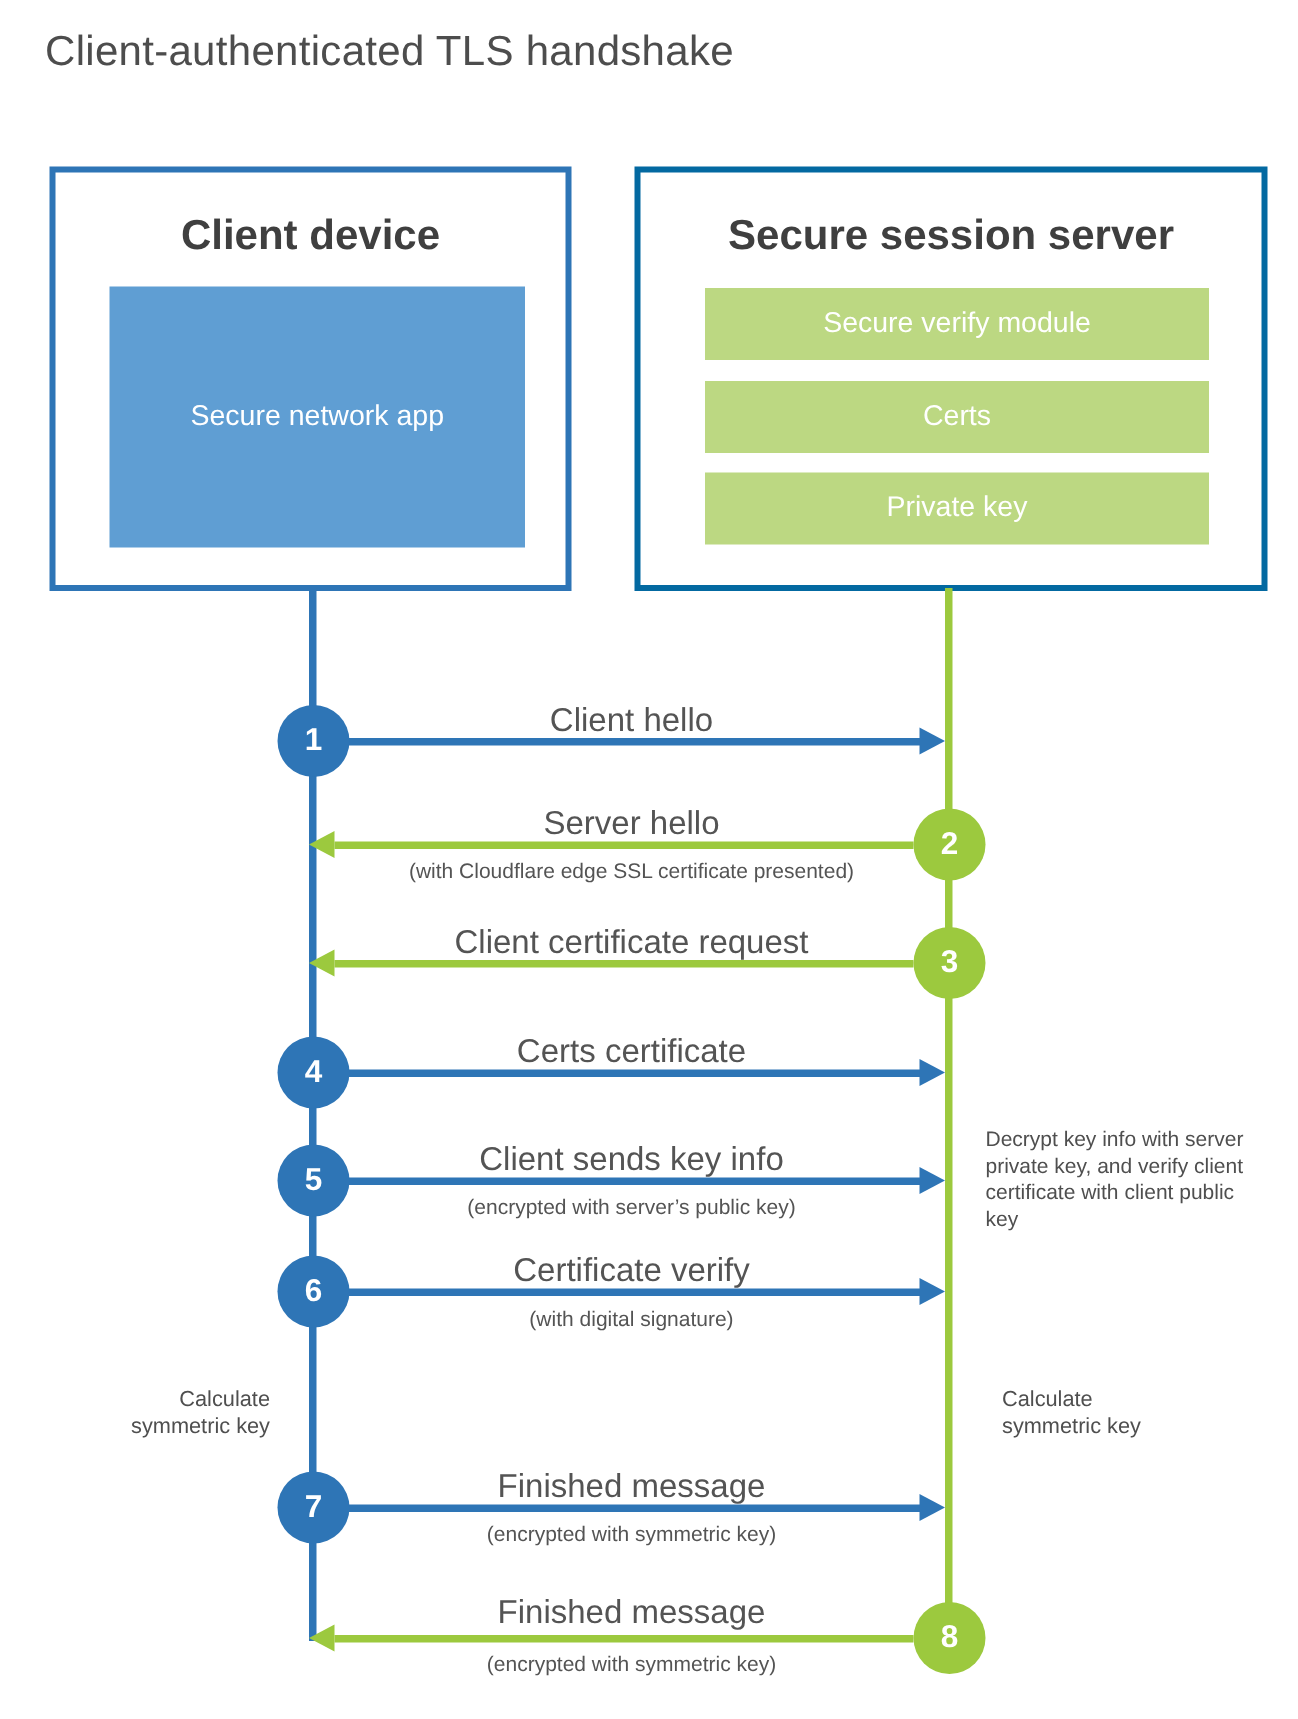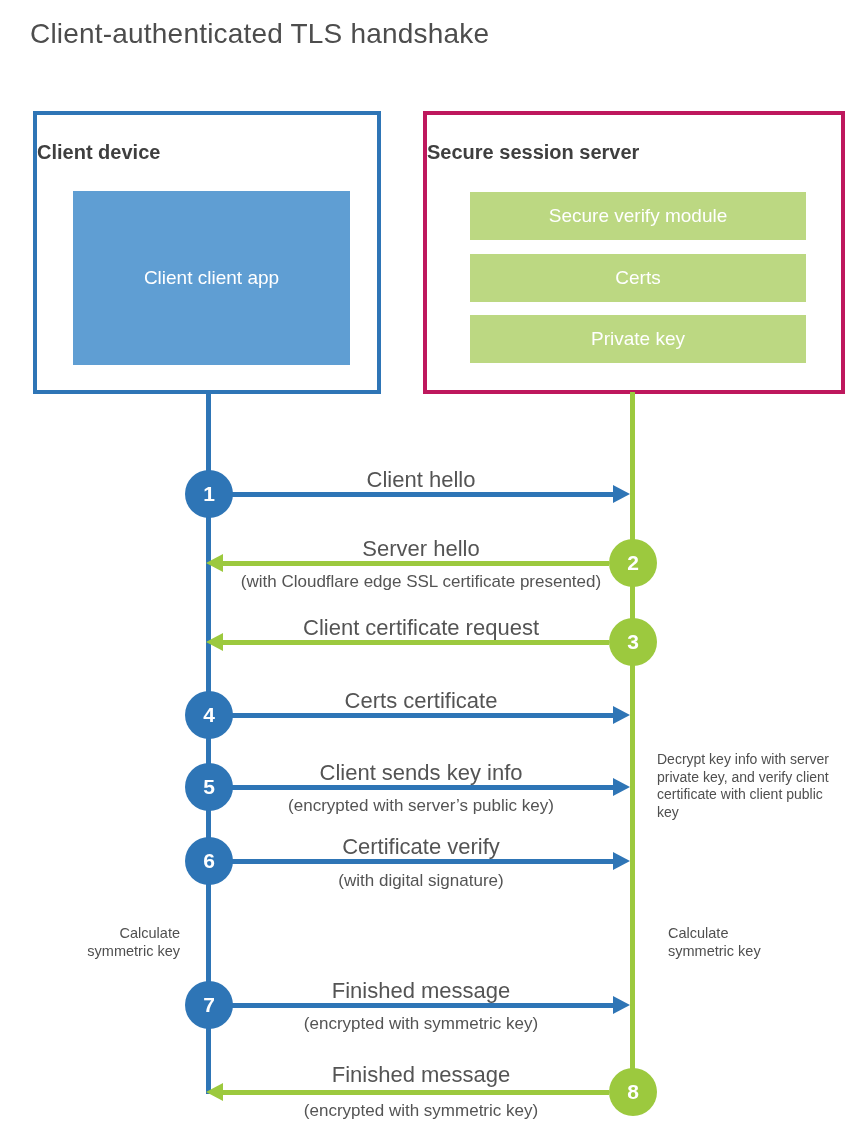--- a/index.html
+++ b/index.html
@@ -16,25 +16,25 @@
     left: 30px;
     top: 18px;
     margin: 0;
     font-size: 28px;
     font-weight: 300;
     color: #4d4d4d;
     letter-spacing: 0.2px;
   }
   .box { position: absolute; box-sizing: border-box; background: #ffffff; }
   .client-box  { left: 33px;  top: 111px; width: 348px; height: 283px; border: 4px solid #2e75b6; }
-  .server-box  { left: 423px; top: 111px; width: 422px; height: 283px; border: 4px solid #be185d; }
+  .server-box  { left: 423px; top: 111px; width: 422px; height: 283px; border: 4px solid #0369a1; }
   .box-heading {
     margin-top: 26px;
-    text-align: left;
-    font-size: 20px;
+    text-align: center;
+    font-size: 28px;
     font-weight: bold;
     color: #3f3f3f;
   }
   .client-app {
     position: absolute;
     left: 36px; top: 76px; width: 277px; height: 174px;
     background: #5f9ed3;
     color: #ffffff;
     font-size: 19px;
     display: flex; align-items: center; justify-content: center;
@@ -72,21 +72,21 @@
     border-bottom: 9px solid transparent;
   }
   .tri-right { border-left: 17px solid #2e75b6; left: 613px; }
   .tri-left  { border-right: 17px solid #9cc93e; left: 206px; }
   .msg {
     position: absolute; left: 211px; width: 420px;
     text-align: center; font-size: 22px; color: #545454;
   }
   .sub {
     position: absolute; left: 211px; width: 420px;
-    text-align: center; font-size: 17px; color: #545454;
+    text-align: center; font-size: 14px; color: #545454;
   }
   .side-note {
     position: absolute; left: 657px; top: 751px; width: 176px;
     font-size: 14px; line-height: 17.5px; color: #4f4f4f;
   }
   .calc {
     position: absolute; top: 925px; width: 122px;
     font-size: 14.5px; line-height: 17.5px; color: #4f4f4f;
   }
   .calc-left  { left: 58px;  text-align: right; }
@@ -95,21 +95,21 @@
 </head>
 <body>
 
 <div class="canvas">
 
   <h1 class="page-title">Client-authenticated TLS handshake</h1>
 
   <div class="box client-box">
     <div class="box-heading">Client device</div>
     <div class="client-app">
-      <span>Client client app</span>
+      <span>Secure network app</span>
     </div>
   </div>
 
   <div class="box server-box">
     <div class="box-heading">Secure session server</div>
     <div class="server-bar bar-0">
       <span>Secure verify module</span>
     </div>
     <div class="server-bar bar-2">
       <span>Private key</span>

